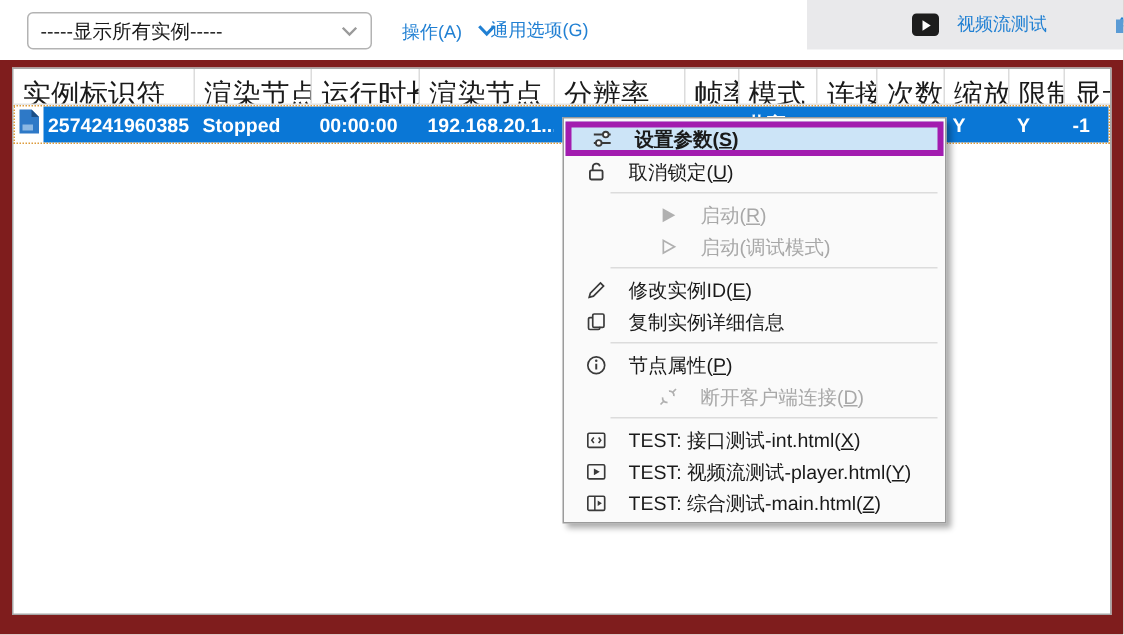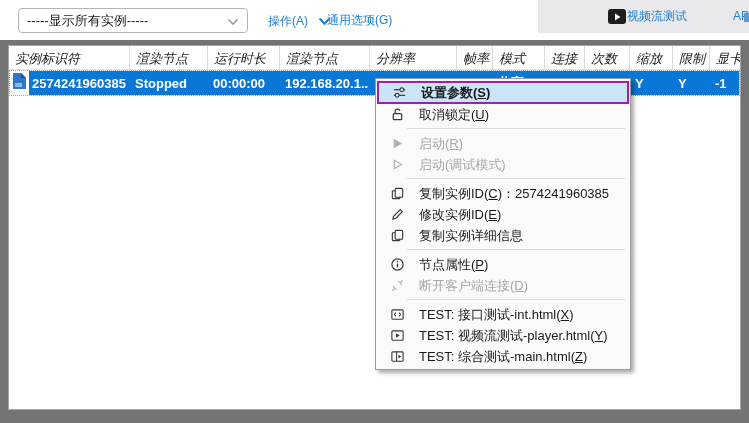--- a/index.html
+++ b/index.html
@@ -1,51 +1,51 @@
 <!DOCTYPE html>
 <html><head>
 <meta charset="utf-8">
 <style>
   html,body{margin:0;padding:0;background:#fff;}
   *{box-sizing:border-box;font-family:"Liberation Sans","DejaVu Sans",sans-serif;}
-  #page{position:relative;width:749px;height:423px;background:#737373;overflow:hidden;}
+  #page{position:relative;width:749px;height:423px;background:#7f1d1d;overflow:hidden;}
 
   
   #topbar{position:absolute;left:0;top:0;width:749px;height:40px;background:#fff;}
   #gray-seg{position:absolute;left:538px;top:0;width:211px;height:33px;background:#e9e9eb;display:flex;align-items:center;}
   .combo{position:absolute;left:18px;top:8px;width:230px;height:25px;border:1px solid #b3b3b3;border-radius:4px;background:#fff;display:flex;align-items:center;padding:0 8px;cursor:default;}
   .combo-text{font-size:13px;color:#1a1a1a;flex:1;white-space:nowrap;overflow:hidden;}
   .blue-link{color:#2180d3;font-size:12px;text-decoration:none;cursor:pointer;white-space:nowrap;}
   #action-menu{position:absolute;left:268px;top:12px;display:flex;align-items:center;gap:10px;}
   #general-options{position:absolute;left:327px;top:12px;}
-  .vst{display:flex;align-items:center;gap:1px;margin-left:22px;padding-left:48px;}
+  .vst{display:flex;align-items:center;gap:12px;margin-left:22px;padding-left:48px;}
   .vst-icon{width:18px;height:15px;background:#1d1d1d;border-radius:3px;display:flex;align-items:center;justify-content:center;}
   .vst-icon svg{display:block;}
   .api-link{margin-left:46px;}
   #clipped-item{position:absolute;right:0;top:13px;width:5px;height:9px;background:#5a9bd5;}
 
   
   #table-panel{position:absolute;left:8px;top:45px;width:733px;height:365px;border:1px solid #a7a7a7;background:#fff;}
   #thead{display:flex;height:24px;border-bottom:1px solid #e4e4e4;}
-  .hc{font-size:13px;color:#1a1a1a;padding:4px 0 0 6px;border-right:1px solid #dcdcdc;white-space:nowrap;overflow:hidden;font-style:italic;}
+  .hc{font-size:19px;color:#1a1a1a;padding:4px 0 0 6px;border-right:1px solid #dcdcdc;white-space:nowrap;overflow:hidden;}
   .hc:last-child{border-right:none;}
   .w0{width:121px}.w1{width:78px}.w2{width:72px}.w3{width:90px}.w4{width:87px}.w5{width:36px}
   .w6{width:52px}.w7{width:40px}.w8{width:45px}.w9{width:43px}.w10{width:37px}.w11{width:30px;flex:1}
   #data-row{position:absolute;left:1px;top:25px;width:729px;height:24px;display:flex;outline:1px dotted #dd9b3c;cursor:default;}
   #row-icon-zone{width:21px;background:#fff;display:flex;align-items:center;justify-content:center;}
   #row-sel{flex:1;background:#0a77d6;display:flex;align-items:center;}
   .rc{font-size:13px;color:#fff;padding-left:6px;white-space:nowrap;overflow:hidden;font-weight:bold;}
   .rc.first{width:100px;padding-left:3px;}
 
   
   #ctx{position:absolute;left:375px;top:78px;width:256px;background:#fafafa;border:1px solid #9b9b9b;box-shadow:3px 3px 4px rgba(0,0,0,0.33);padding:2px 1px;z-index:10;}
   .mi{height:21px;display:flex;align-items:center;padding:0 6px 0 12px;font-size:13px;color:#1a1a1a;cursor:pointer;}
   .mi .mic{width:16px;height:16px;display:flex;align-items:center;justify-content:center;margin-right:14px;color:#3a3a3a;flex:none;}
-  .mi.hl{background:#cce4f7;border:2px solid #a21caf;font-weight:bold;height:23px;}
-  .mi.dis{color:#a8a8a8;cursor:default;}
+  .mi.hl{background:#cce4f7;border:4px solid #a21caf;font-weight:bold;height:23px;}
+  .mi.dis{color:#a8a8a8;cursor:default;margin-left:48px;}
   .mi.dis .mic{color:#b0b0b0;}
   .mil{white-space:nowrap;overflow:hidden;}
   .ak{text-decoration:underline;}
   .msep{border-top:1px solid #dcdcdc;margin:3px 4px 4px 30px;}
 </style>
 </head>
 <body>
 
 <div id="page">
 
@@ -167,29 +167,20 @@
         <svg width="15" height="15" viewBox="0 0 16 16">
             <polygon points="4.5,3.5 12.5,8 4.5,12.5" fill="none" stroke="currentColor" stroke-width="1.2"></polygon>
           </svg>
       </span>
       <span class="mil"><span>启动(调试模式)</span><span class="ak"></span><span></span></span>
     </div>
 
 
     <div class="msep"></div>
 
-    <div class="mi">
-      <span class="mic">
-        <svg width="15" height="15" viewBox="0 0 16 16">
-            <rect x="5.5" y="2.5" width="8" height="9.5" rx="1" fill="none" stroke="currentColor" stroke-width="1.2"></rect>
-            <path d="M5.5 5 H3.5 a1 1 0 0 0 -1 1 v6.5 a1 1 0 0 0 1 1 h6 a1 1 0 0 0 1-1 v-1" fill="none" stroke="currentColor" stroke-width="1.2"></path>
-          </svg>
-      </span>
-      <span class="mil"><span>复制实例ID(</span><span class="ak">C</span><span>)：2574241960385</span></span>
-    </div>
 
     <div class="mi">
       <span class="mic">
         <svg width="15" height="15" viewBox="0 0 16 16">
             <path d="M3 13 l0.8-3 7.2-7.2 2.2 2.2-7.2 7.2 -3 0.8 z" fill="none" stroke="currentColor" stroke-width="1.2"></path>
           </svg>
       </span>
       <span class="mil"><span>修改实例ID(</span><span class="ak">E</span><span>)</span></span>
     </div>
 

